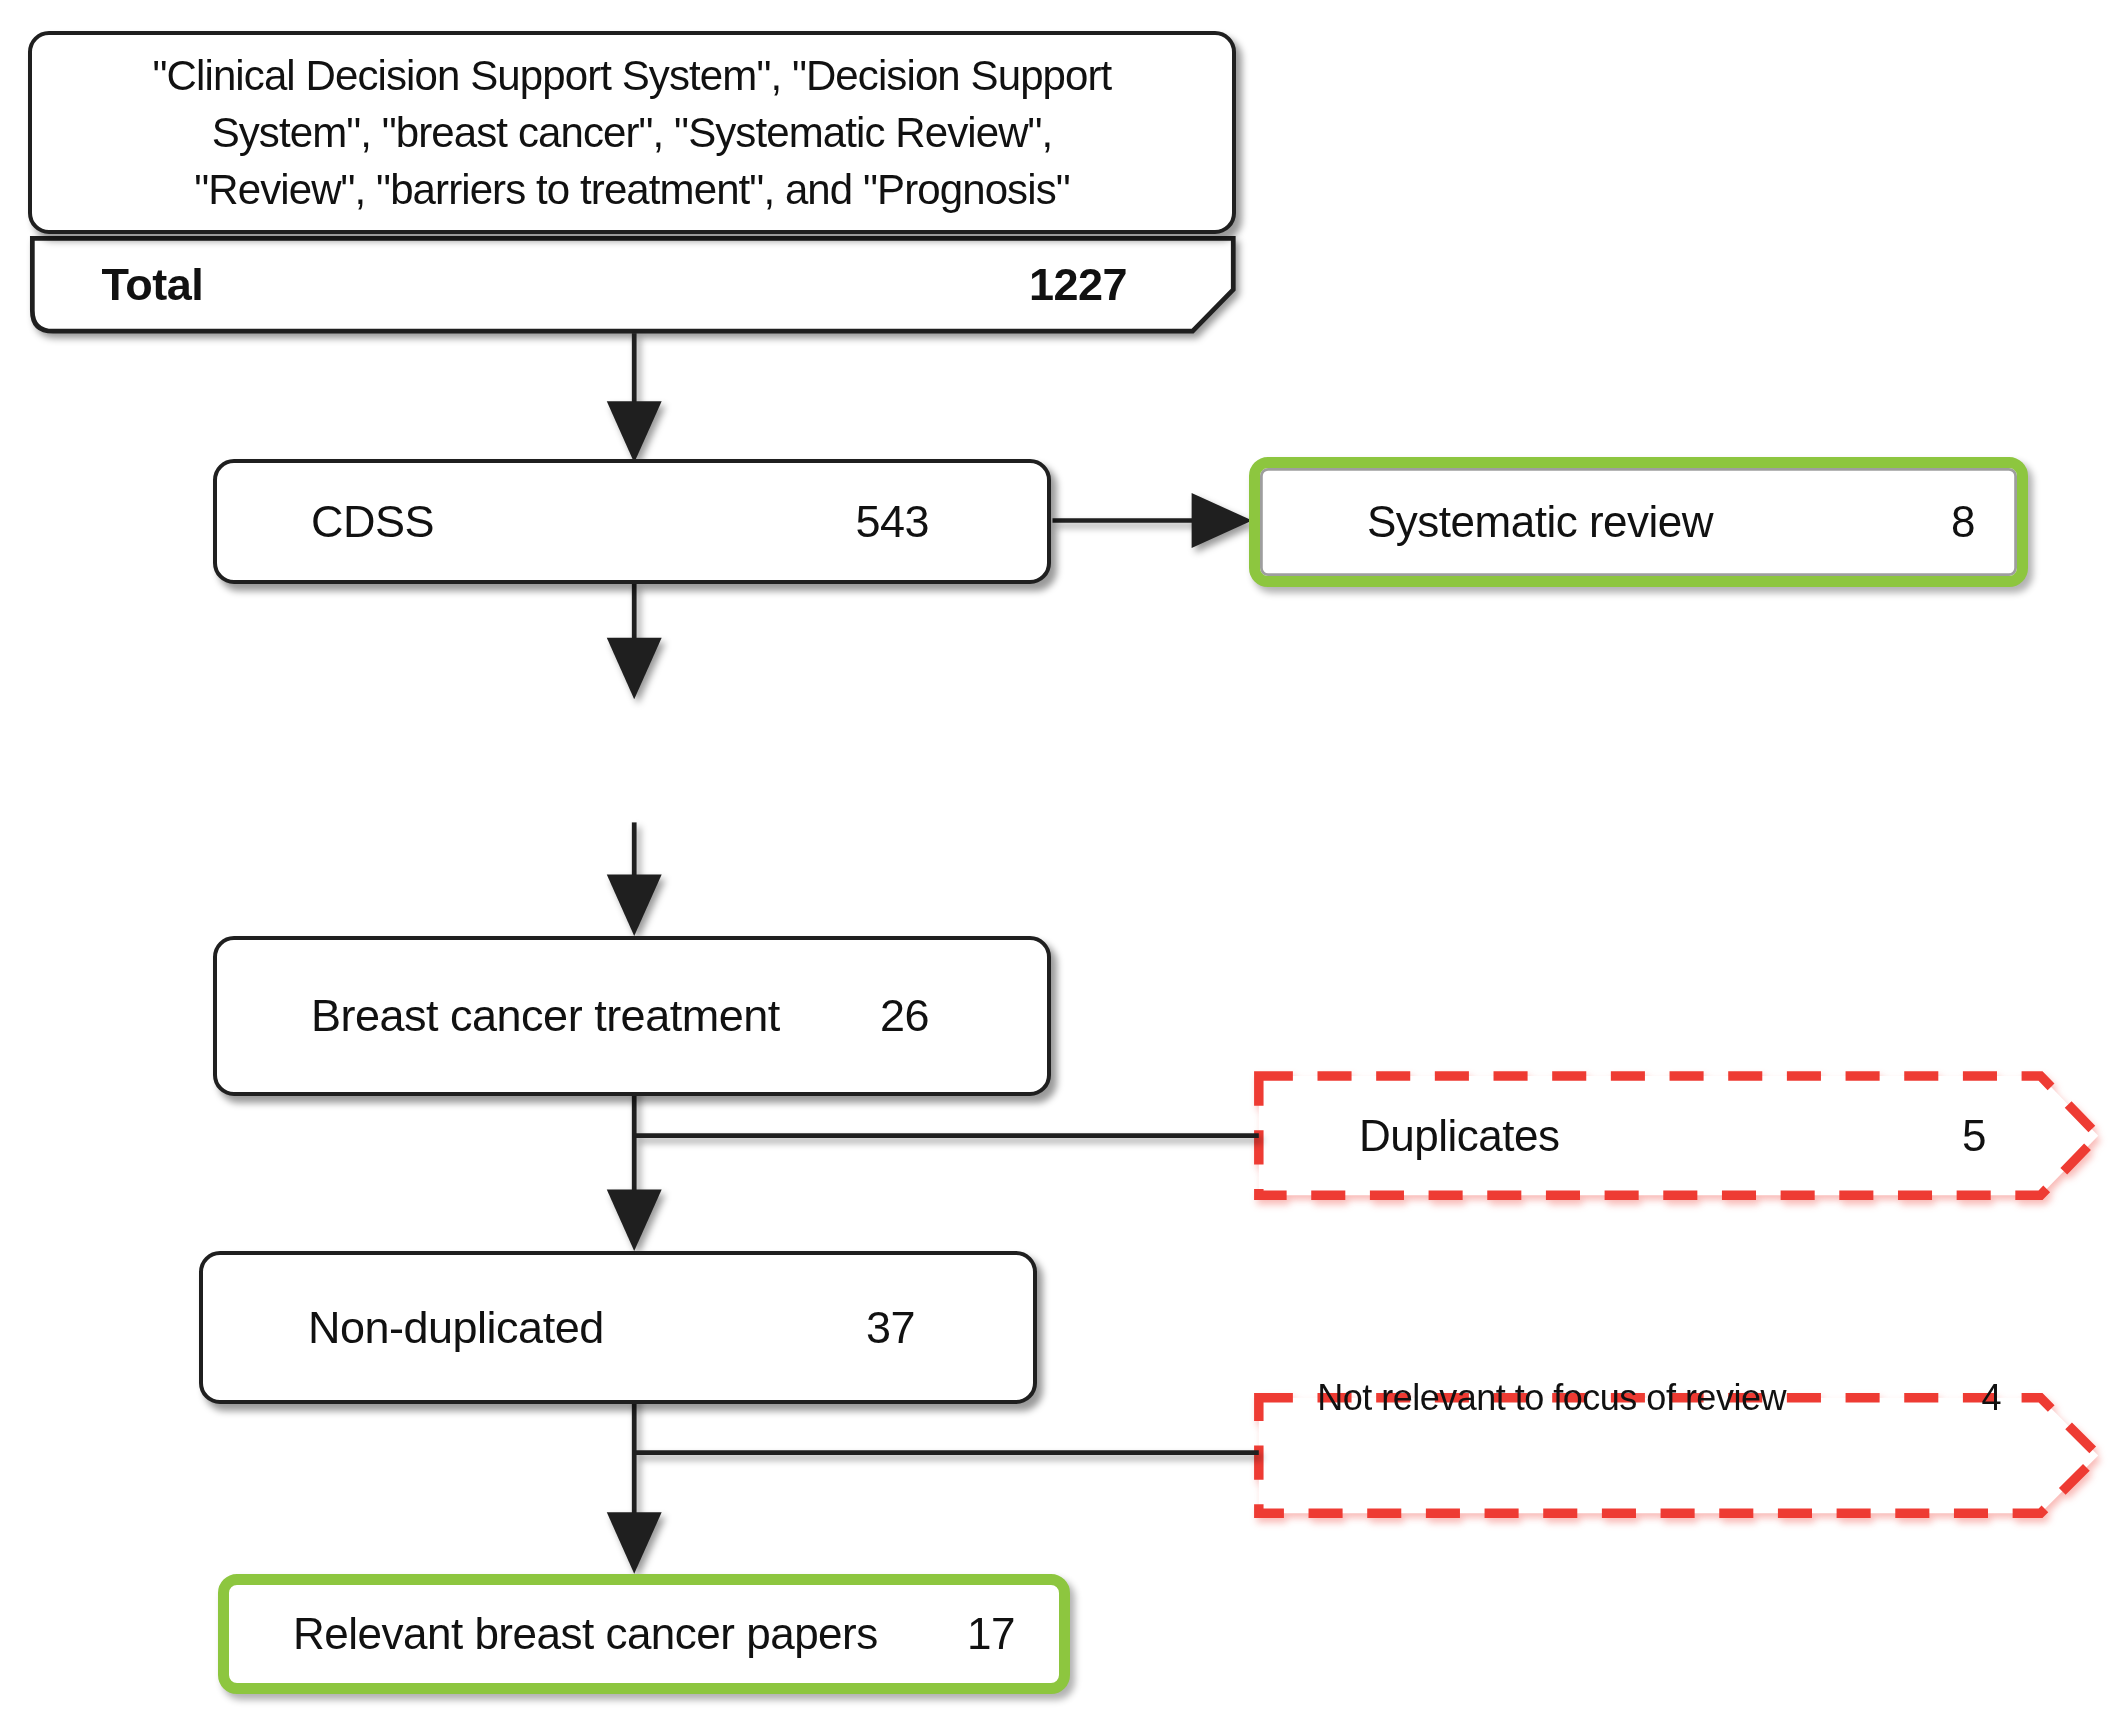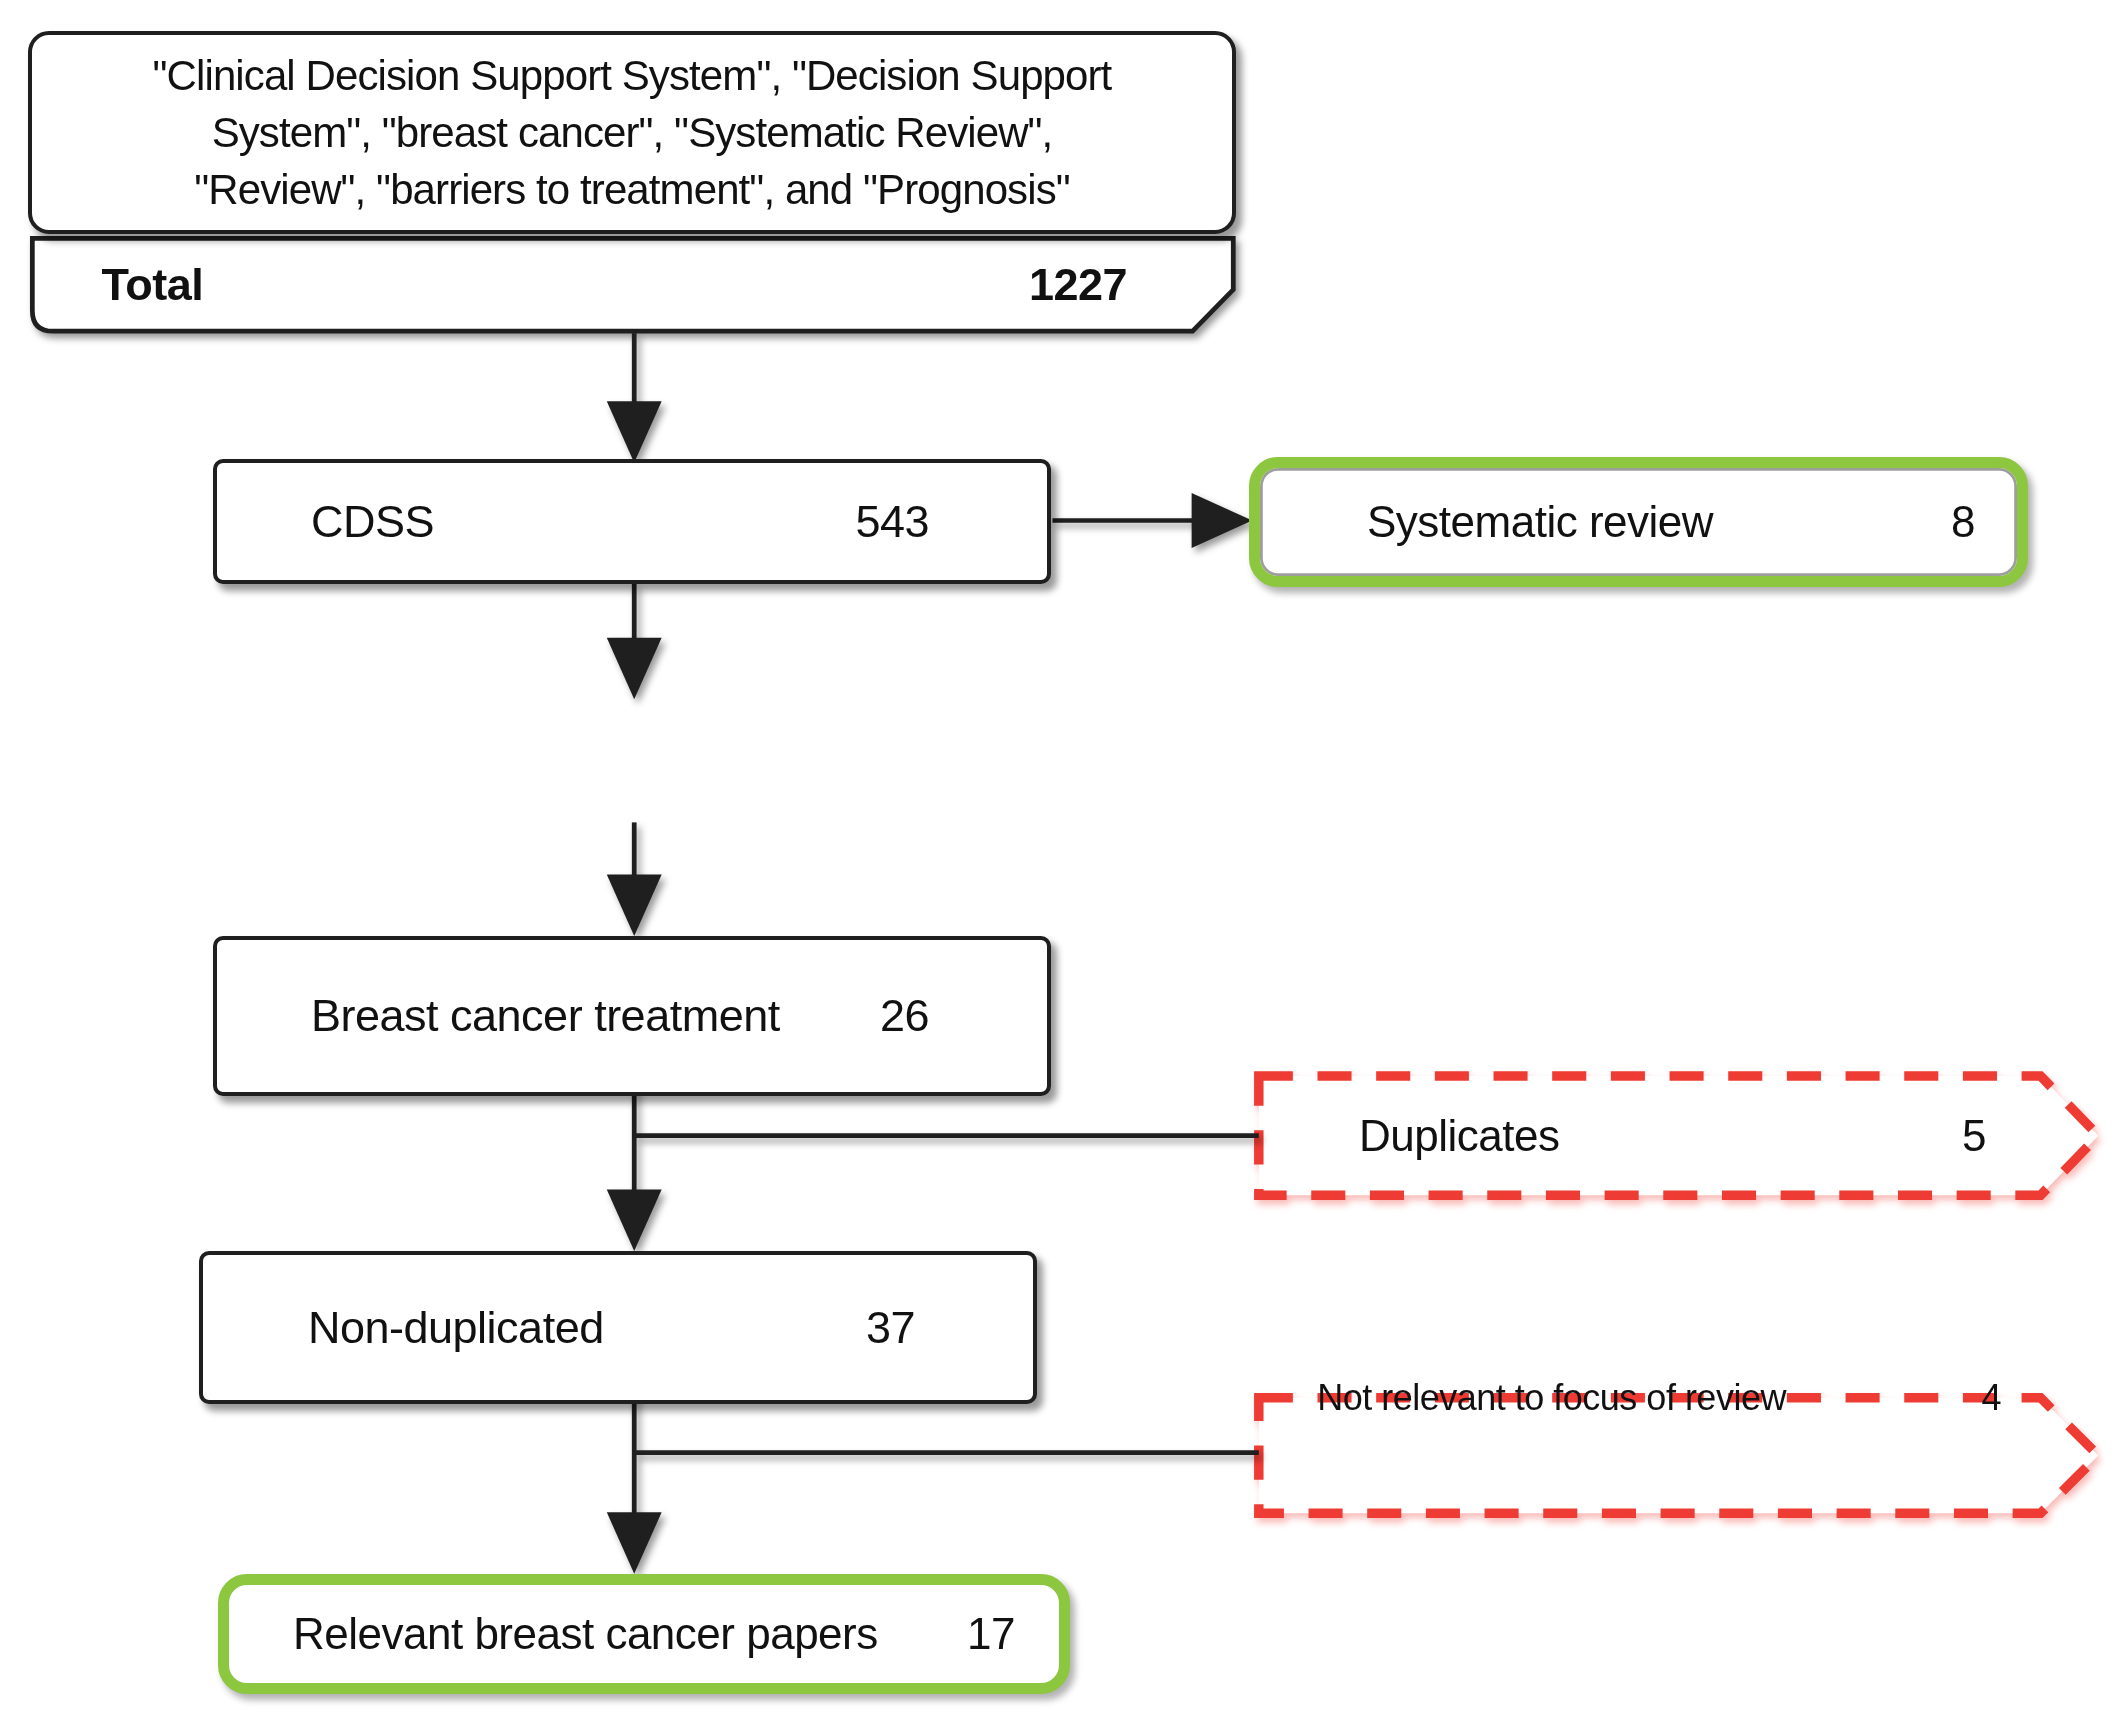--- a/index.html
+++ b/index.html
@@ -5,27 +5,27 @@
   html,body{margin:0;padding:0;background:#fff;}
   #canvas{
     position:relative;width:2123px;height:1729px;background:#fff;
     font-family:"Liberation Sans", sans-serif;color:#111;overflow:hidden;
   }
   #wires{position:absolute;left:0;top:0;width:2123px;height:1729px;pointer-events:none;}
   .shadowed{filter:drop-shadow(4px 5px 4px rgba(0,0,0,0.40));}
   .red-shadow{filter:drop-shadow(3px 5px 4px rgba(238,59,51,0.35));}
 
   .box{
-    position:absolute;background:#fff;border:4.7px solid #1f1f1f;border-radius:10px;
+    position:absolute;background:#fff;border:4.7px solid #1f1f1f;border-radius:21px;
     box-shadow:5.7px 6.6px 7.6px rgba(0,0,0,0.40);
     display:flex;align-items:center;justify-content:space-between;
     font-size:45px;letter-spacing:-0.5px;box-sizing:border-box;
   }
   .green{
-    border:11.4px solid #8dc63f;border-radius:29px;
+    border:11.4px solid #8dc63f;border-radius:19px;
     box-shadow:4.7px 5.7px 7.6px rgba(0,0,0,0.30);
     text-align:center;
   }
   .green.inner-line{box-shadow:inset 0 0 0 2.8px rgba(40,40,40,0.45),4.7px 5.7px 7.6px rgba(0,0,0,0.30);}
 
   #search-box{
     position:absolute;left:28px;top:31px;width:1208px;height:203px;
     background:#fff;border:4.7px solid #1f1f1f;border-radius:21px;
     box-shadow:5.7px 6.6px 7.6px rgba(0,0,0,0.40);
     display:flex;flex-direction:column;align-items:center;justify-content:center;

